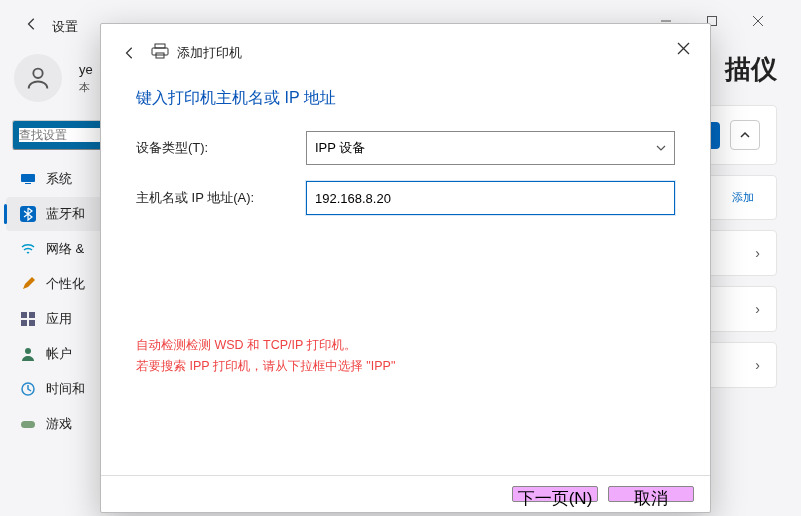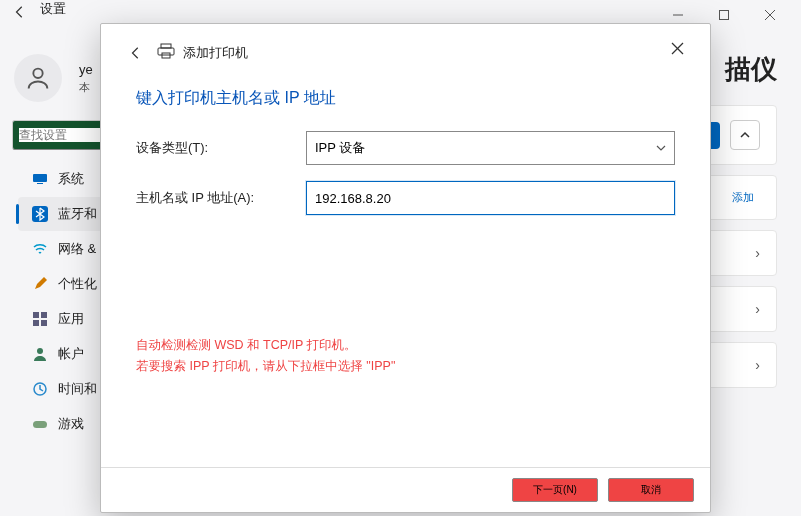--- a/index.html
+++ b/index.html
@@ -1,63 +1,63 @@
 <!DOCTYPE html>
 <html><head>
   <meta charset="utf-8">
   <style>
     * { box-sizing: border-box; margin: 0; padding: 0; font-family: "Segoe UI", "Microsoft YaHei", sans-serif; }
     body { width: 801px; height: 516px; overflow: hidden; background: #f5f5f7; position: relative; }
 
     
-    .titlebar { height: 36px; display: flex; align-items: flex-start; padding: 0 8px; }
+    .titlebar { height: 36px; display: flex; align-items: flex-end; padding: 0 20px; }
     .tb-back { width: 24px; height: 24px; display:flex; align-items:center; justify-content:center; cursor:pointer; margin-right:8px; }
     .tb-title { font-size: 13px; color:#222; }
     .win-controls { margin-left:auto; display:flex; }
     .win-btn { width:46px; height:30px; display:flex; align-items:center; justify-content:center; cursor:pointer; }
     .win-btn svg { stroke:#555; }
 
     
     .app-body { display:flex; height:calc(100% - 36px); }
     .sidebar { width:170px; padding: 8px 0 0 0; }
     .user-block { display:flex; align-items:center; gap:17px; padding: 10px 14px 18px; }
     .avatar { width:48px; height:48px; border-radius:50%; background:#e9e9ec; display:flex; align-items:center; justify-content:center; }
     .user-name { font-size:13px; color:#222; line-height:1.4; }
     .user-sub { font-size:11px; color:#555; }
-    .search-box { margin:0 12px 12px; height:30px; border:1px solid #ccc; border-bottom:1.5px solid #888; border-radius:3px; display:flex; align-items:center; padding:0 6px; background:#14532d; }
+    .search-box { margin:0 12px 12px; height:30px; border:1px solid #ccc; border-bottom:1.5px solid #888; border-radius:3px; display:flex; align-items:center; padding:0 6px; background:#0369a1; }
     .search-box input { border:none; outline:none; width:100%; font-size:12px; }
-    .nav { list-style:none;padding-left:12px; }
+    .nav { list-style:none; }
     .nav-item { display:flex; align-items:center; gap:10px; padding:8px 14px; font-size:13px; color:#222; cursor:pointer; position:relative; border-radius:4px; margin:1px 6px; }
     .nav-item.active { background:#eaeaec;text-align:center; }
     .nav-item.active::before { content:''; position:absolute; left:-2px; top:7px; bottom:7px; width:3px; background:#0067c0; border-radius:2px; }
     .nav-icon { width:16px; height:16px; display:inline-block; }
 
     .main { flex:1; padding: 16px 24px; }
     .main-title { font-size:26px; font-weight:600; color:#222; margin-bottom:18px; }
     .panel { background:#fff; border:1px solid #e5e5e5; border-radius:4px; margin-bottom:10px; display:flex; align-items:center; padding:14px 16px; justify-content:flex-end; }
     .panel.blue-right { justify-content:flex-end; }
     .pill-btn { background:#0067c0; color:#fff; border:none; padding:6px 14px; border-radius:4px; font-size:13px; cursor:pointer; margin-right:10px; }
     .chev-btn { width:30px; height:30px; border:1px solid #ccc; border-radius:4px; background:#fff; display:flex; align-items:center; justify-content:center; cursor:pointer; }
     .link-add { color:#0067c0; font-size:11px; margin-left:auto; cursor:pointer; padding-right:6px; }
     .chevron-right { font-size:14px; color:#555; margin-left:auto; }
     .modal { position:absolute; top:23px; left:100px; width:611px; height:490px; background:#fff; border:1px solid #bbb; box-shadow:0 10px 35px rgba(0,0,0,0.25); border-radius:2px; display:flex; flex-direction:column; }
-    .modal-head { display:flex; align-items:center; padding:18px 24px 6px; }
+    .modal-head { display:flex; align-items:center; padding:18px 18px 6px; }
     .modal-head .arrow { width:22px; height:22px; display:flex; align-items:center; justify-content:center; cursor:pointer; margin-right:10px; }
     .modal-head .printer-ico { margin-right:8px; }
     .modal-head-title { font-size:13px; color:#222; }
     .modal-close { margin-left:auto; width:30px; height:30px; display:flex; align-items:center; justify-content:center; cursor:pointer; margin-top:-10px; margin-right:-6px; }
     .modal-body { padding:14px 35px; flex:1; }
     .wiz-title { font-size:16px; color:#0855b8; margin:4px 0 22px; }
     .form-row { display:flex; align-items:center; margin-bottom:16px; }
     .form-label { width:170px; font-size:13px; color:#222; }
     .form-input, .form-select { flex:1; height:34px; border:1px solid #888; font-size:13px; padding:0 8px; outline:none; background:#fff; }
     .form-select { display:flex; align-items:center; justify-content:space-between; cursor:pointer; }
     .hint { font-size:12.5px; color:#ef4444; line-height:1.7; margin-top:120px; }
     .modal-footer { border-top:1px solid #ddd; padding:10px 16px; display:flex; justify-content:flex-end; gap:10px; }
-    .btn { min-width:86px; height:24px; border:1px solid #888; background:#ef4444; font-size:10px; cursor:pointer; border-radius:2px; }
+    .btn { min-width:86px; height:16px; border:1px solid #888; background:#f0abfc; font-size:17px; cursor:pointer; border-radius:2px; }
 
     .input-focused { border:1.5px solid #0067c0; box-shadow:0 0 0 1px rgba(0,103,192,0.15); }
   </style>
 </head>
 <body>
 
 <div class="titlebar">
   <div class="tb-back">
     <svg width="14" height="14" viewBox="0 0 16 16" fill="none">
         <path d="M10 2 L4 8 L10 14" stroke="#333" stroke-width="1.4" fill="none"></path>

